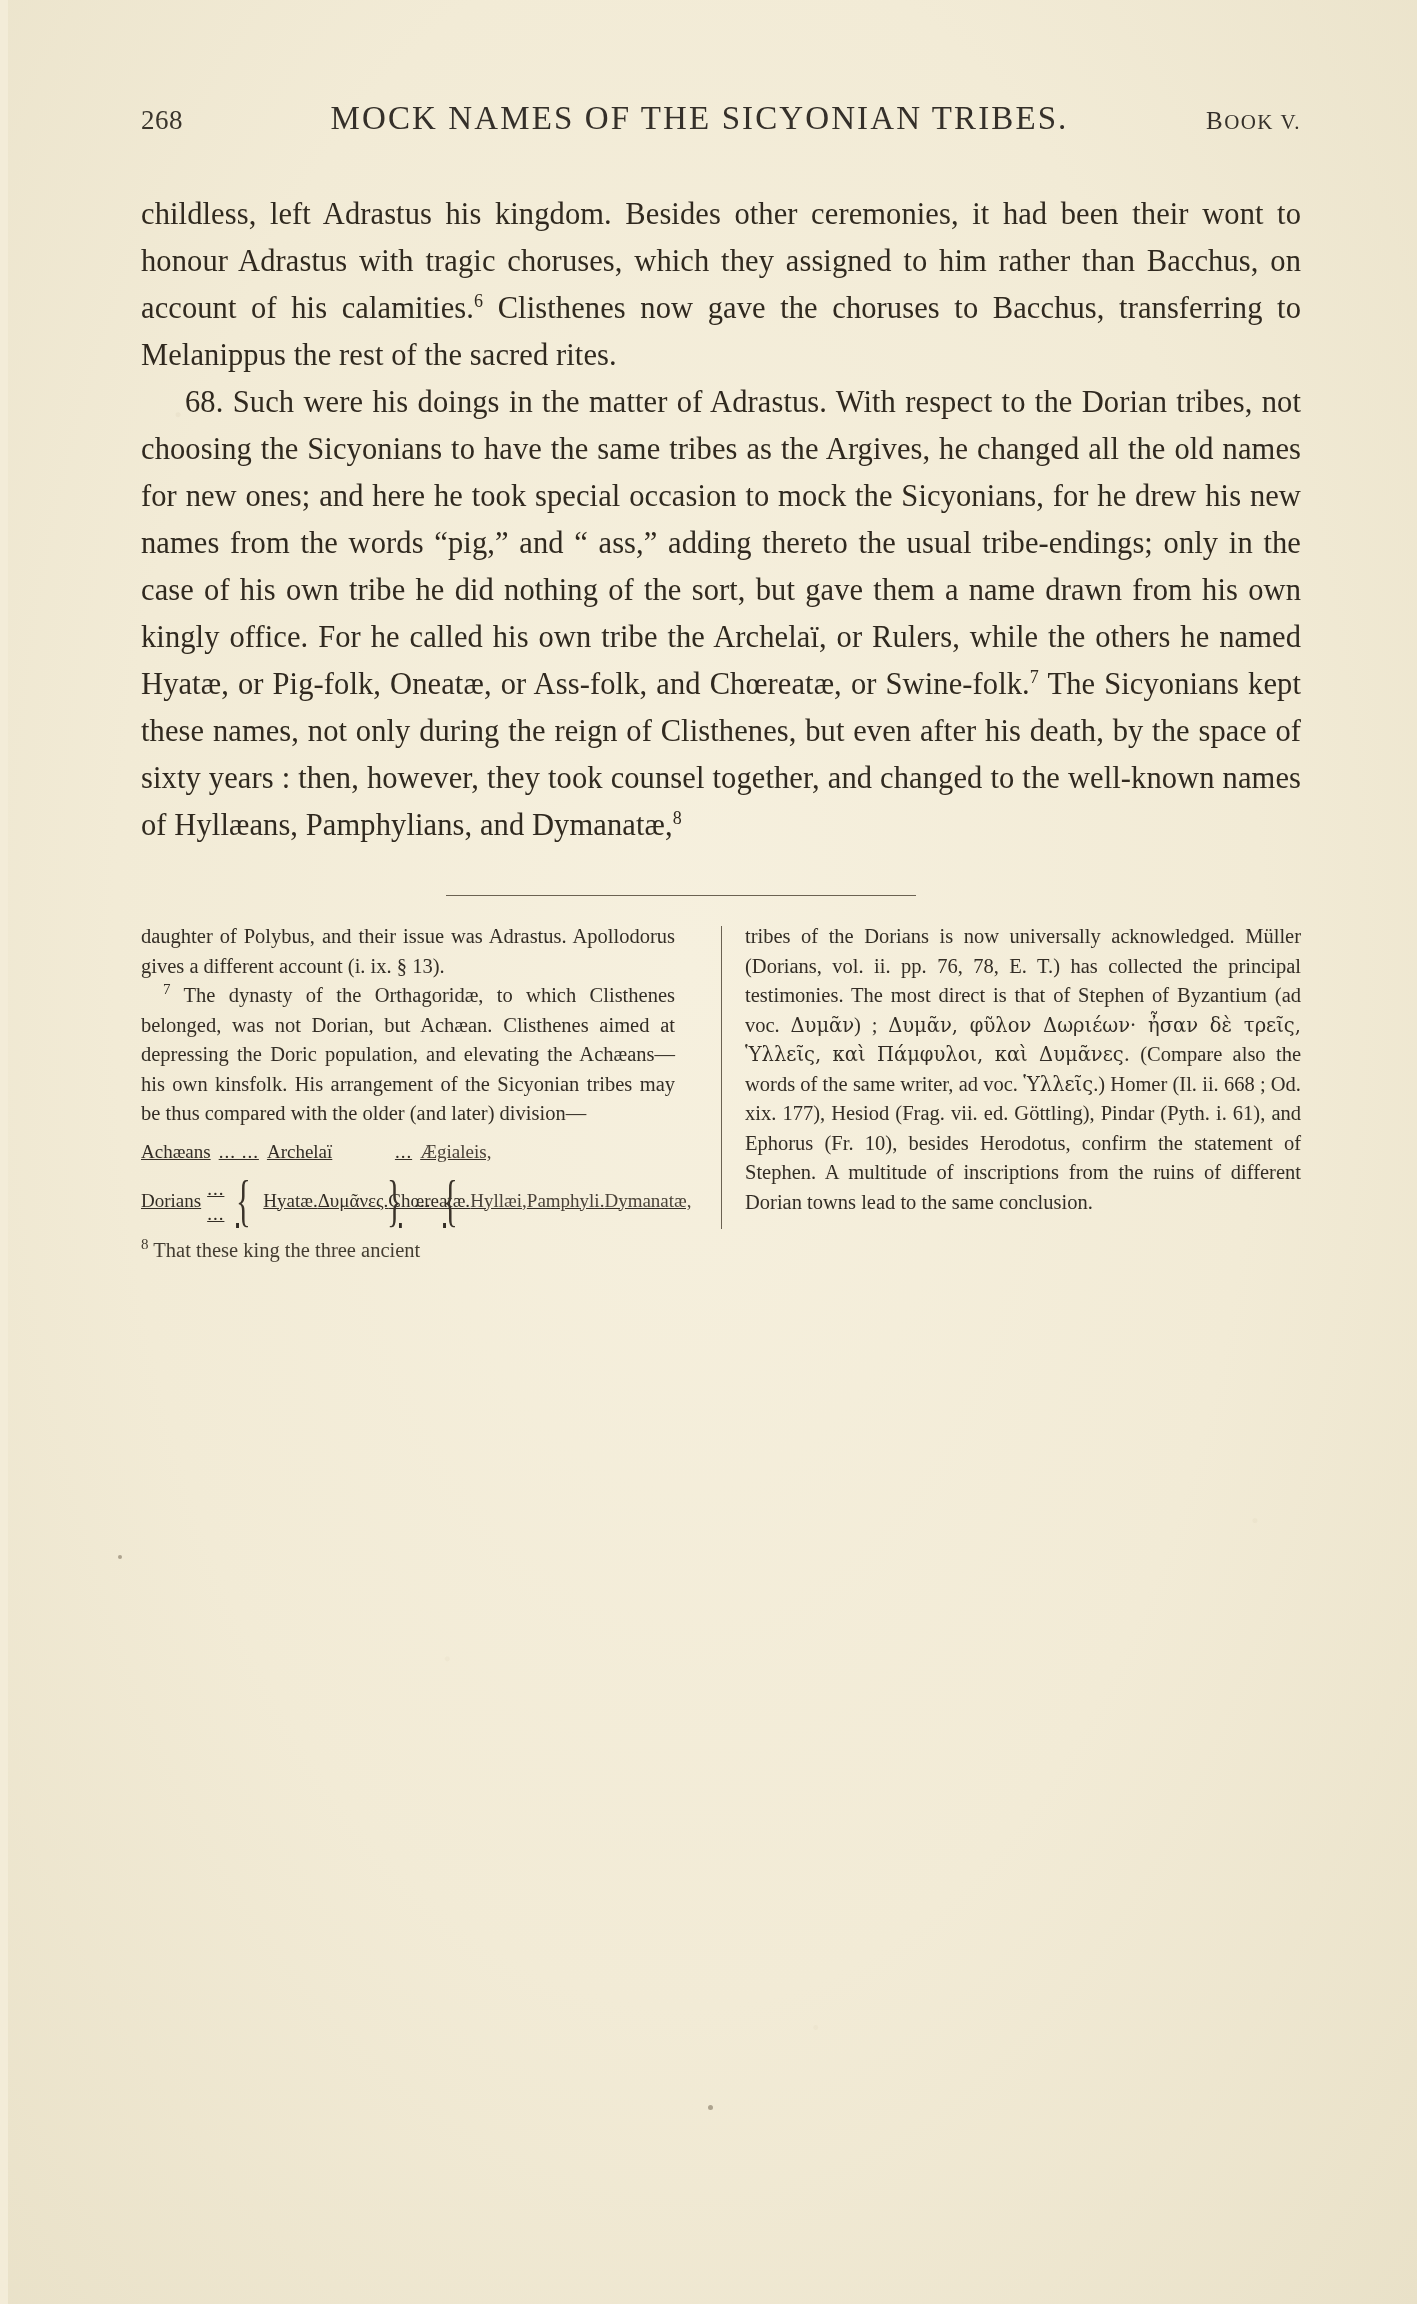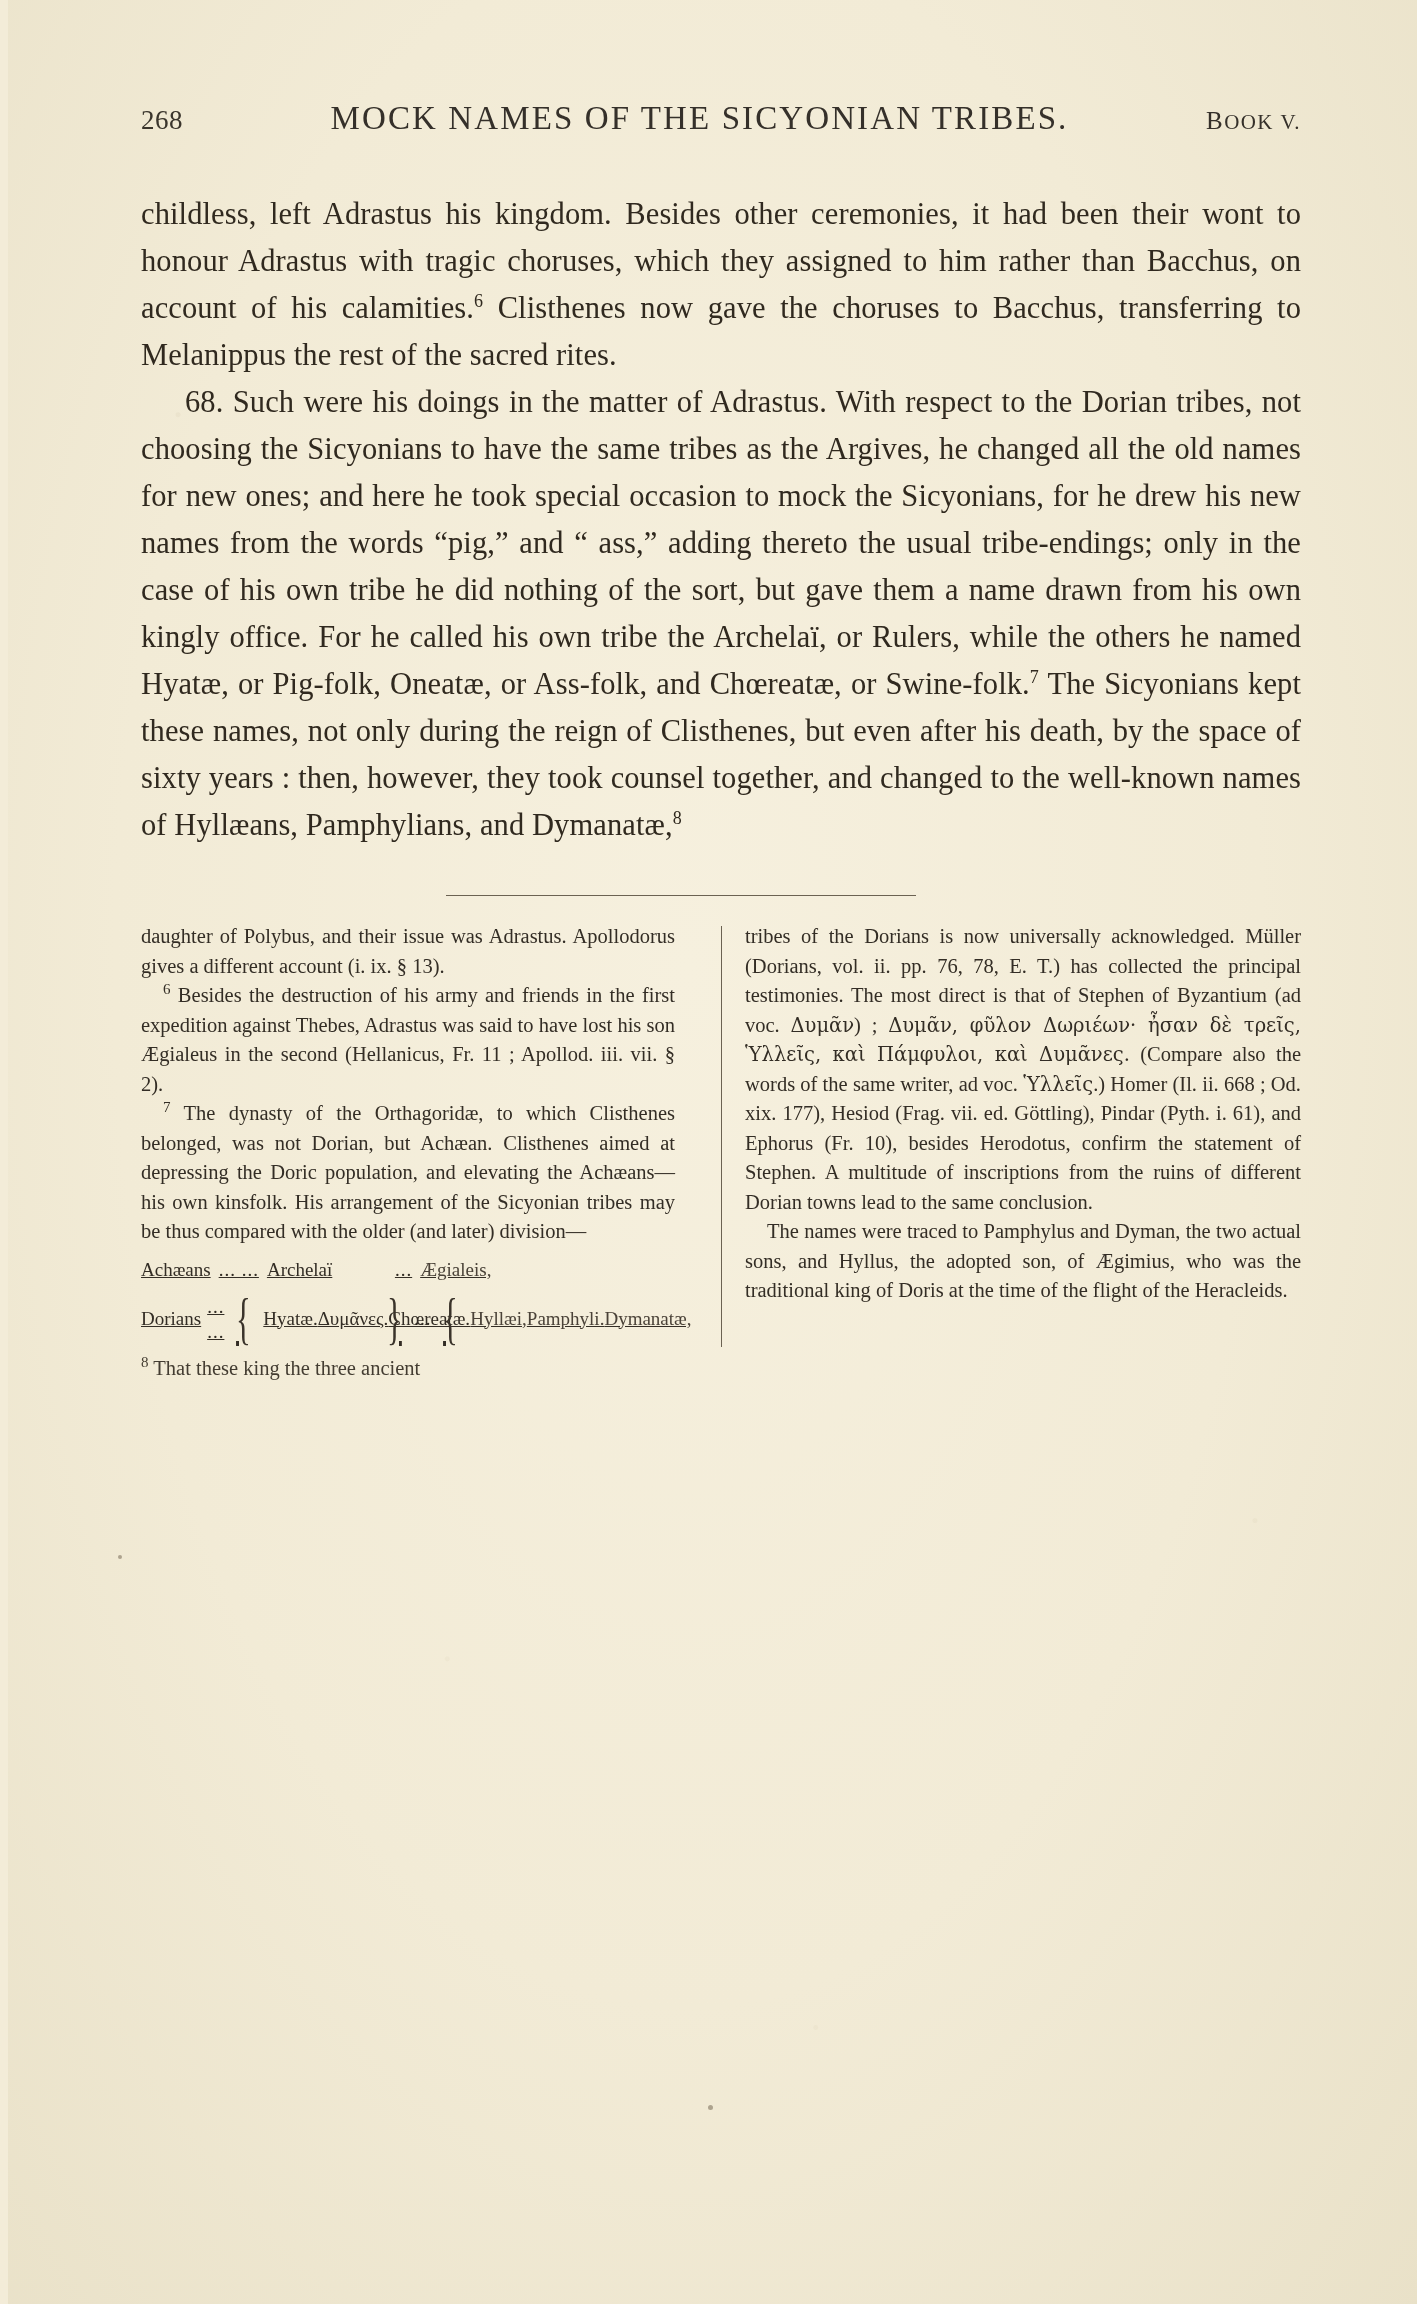--- a/index.html
+++ b/index.html
@@ -188,21 +188,20 @@
       <p><span>68.  Such were his doings in the matter of Adrastus.  With respect to the Dorian tribes, not choosing the Sicyonians to have the same tribes as the Argives, he changed all the old names for new ones; and here he took special occasion to mock the Sicyonians, for he drew his new names from the words “pig,” and “ ass,” adding thereto the usual tribe-endings; only in the case of his own tribe he did nothing of the sort, but gave them a name drawn from his own kingly office.  For he called his own tribe the Archelaï, or Rulers, while the others he named Hyatæ, or Pig-folk, Oneatæ, or Ass-folk, and Chœreatæ, or Swine-folk.</span><sup class="fn">7</sup><span>  The Sicyonians kept these names, not only during the reign of Clisthenes, but even after his death, by the space of sixty years : then, however, they took counsel together, and changed to the well-known names of Hyllæans, Pamphylians, and Dymanatæ,</span><sup class="fn">8</sup></p>
     </div>
 
     <div class="fn-rule"></div>
 
     <div class="notes">
       <div class="col-divider"></div>
 
       <div class="notes-col left">
         <p>daughter of Polybus, and their issue was Adrastus.  Apollodorus gives a different account (i. ix. § 13).</p>
-        <p class="ind"><sup class="nmark">6</sup><span> Besides the destruction of his army and friends in the first expedition against Thebes, Adrastus was said to have lost his son Ægialeus in the second (Hellanicus, Fr. 11 ; Apollod. iii. vii. § 2).</span></p>
         <p class="ind"><sup class="nmark">7</sup><span> The dynasty of the Orthagoridæ, to which Clisthenes belonged, was not Dorian, but Achæan.  Clisthenes aimed at depressing the Doric population, and elevating the Achæans—his own kinsfolk.  His arrangement of the Sicyonian tribes may be thus compared with the older (and later) division—</span></p>
 
         <div class="tribe-table" style="display:block;text-decoration:underline;">
           <div class="tribe-row1">
             <span class="tt-label">Achæans</span>
             <span class="tt-dots">... ...</span>
             <span class="tt-cell" style="width:120px; display:inline-block;">Archelaï</span>
             <span class="tt-dots">...</span>
             <span class="tt-cell faint">Ægialeis,</span>
           </div>
@@ -224,18 +223,17 @@
               <span>Dymanatæ,</span>
             </span>
           </div>
         </div>
 
         <p class="last-note faint"><sup class="nmark">8</sup><span> That these king the three ancient</span></p>
       </div>
 
       <div class="notes-col right">
         <p><span>tribes of the Dorians is now universally acknowledged.  Müller (Dorians, vol. ii. pp. 76, 78, E. T.) has collected the principal testimonies.  The most direct is that of Stephen of Byzantium (ad voc. </span><span class="gk">Δυμᾶν</span><span>) ; </span><span class="gk">Δυμᾶν, φῦλον Δωριέων· ἦσαν δὲ τρεῖς, Ὑλλεῖς, καὶ Πάμφυλοι, καὶ Δυμᾶνες.</span><span>  (Compare also the words of the same writer, ad voc. </span><span class="gk">Ὑλλεῖς</span><span>.)  Homer (Il. ii. 668 ; Od. xix. 177), Hesiod (Frag. vii. ed. Göttling), Pindar (Pyth. i. 61), and Ephorus (Fr. 10), besides Herodotus, confirm the statement of Stephen.  A multitude of inscriptions from the ruins of different Dorian towns lead to the same conclusion.</span></p>
-        <p class="ind">The names were traced to Pamphylus and Dyman, the two actual sons, and Hyllus, the adopted son, of Ægimius, who was the traditional king of Doris at the time of the flight of the Heracleids.</p>
       </div>
     </div>
 
   </div>
 </div>
 
 </body></html>

